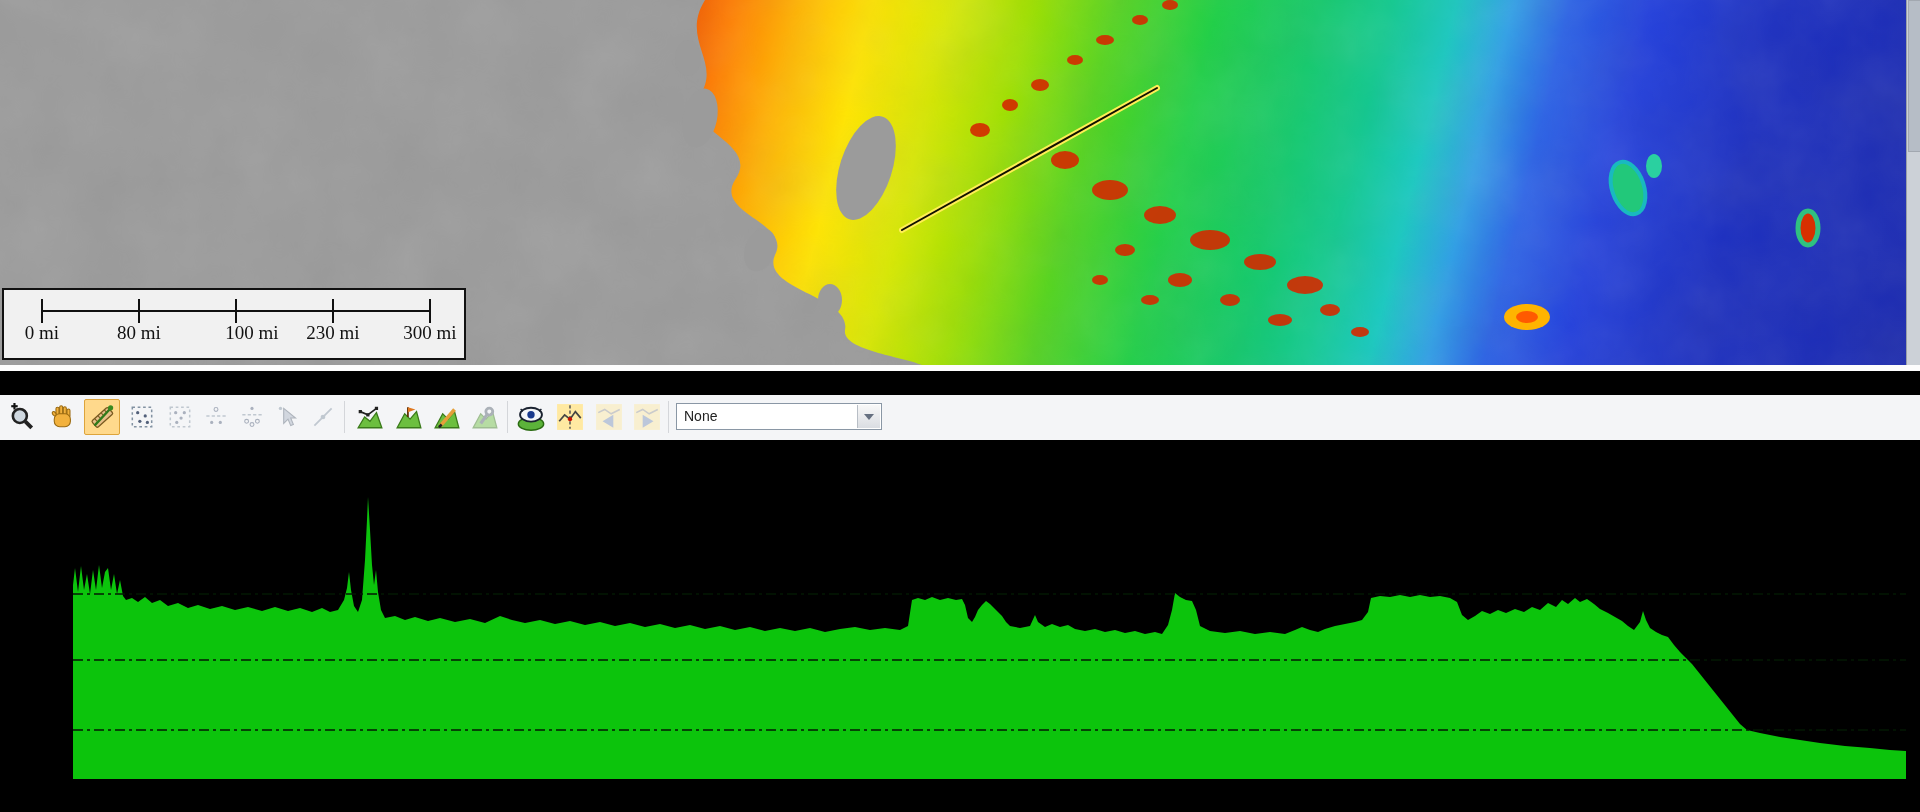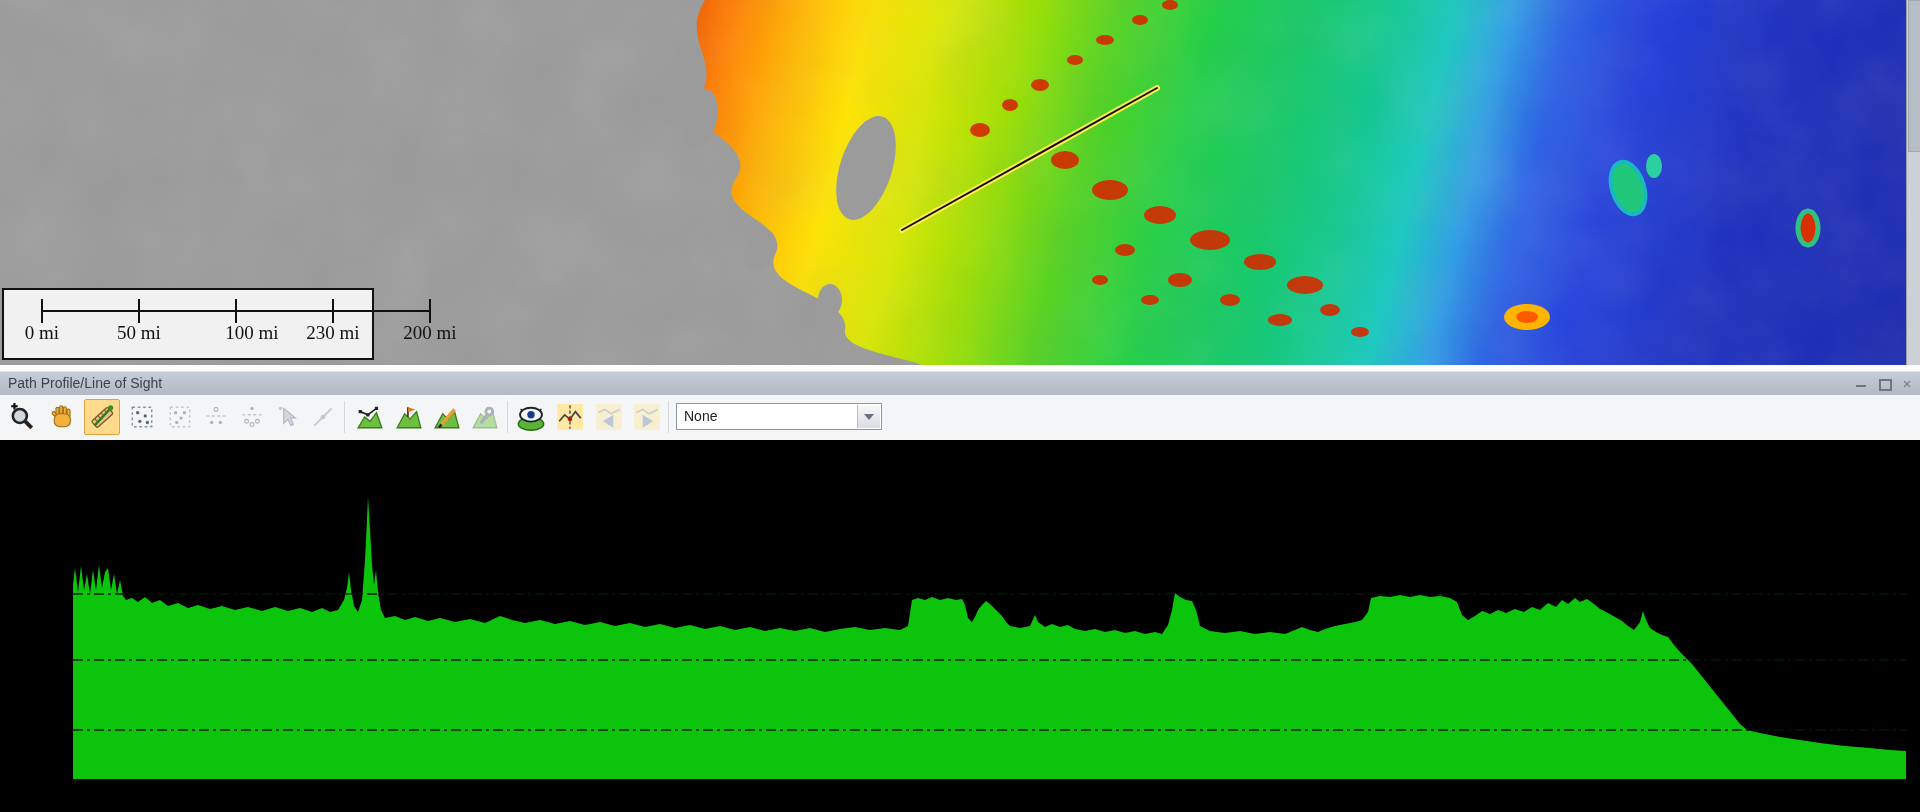--- a/index.html
+++ b/index.html
@@ -8,21 +8,21 @@
 
   
   #map-area{position:absolute;left:0;top:0;width:1920px;height:365px;background:#9b9b9b;}
   #map-svg{position:absolute;left:0;top:0;}
   #map-scrollbar{position:absolute;right:0;top:0;width:13px;height:365px;
      background:#ccd1d7;border-left:1px solid #9aa0a8;}
   #map-scrollbar .thumb{position:absolute;left:1px;top:0;width:11px;height:150px;
      background:#b6bdc6;border:1px solid #a2a8b0;}
 
   
-  #scale-bar{position:absolute;left:2px;top:288px;width:372px;height:72px;
+  #scale-bar{position:absolute;left:2px;top:288px;width:464px;height:72px;
      background:#f1f1f1;border:2px solid #111;box-sizing:border-box;}
   #scale-bar svg{display:block;}
   .scale-labels{position:absolute;left:0;top:32px;width:100%;height:34px;}
   .scale-labels span{position:absolute;transform:translateX(-50%);
      font-family:"Liberation Serif",serif;font-size:19px;color:#111;white-space:nowrap;}
 
   
   #gap-strip{position:absolute;left:0;top:365px;width:1920px;height:6px;background:#fdfdfd;}
   #panel-titlebar{position:absolute;left:0;top:371px;width:1920px;height:24px;
      background:linear-gradient(#c6cdd7,#b2b9c5);border-top:1px solid #dde1e7;box-sizing:border-box;}
@@ -148,38 +148,30 @@
       <svg width="460" height="34" viewBox="0 0 460 34">
         <line x1="38" y1="21" x2="426" y2="21" stroke="#111" stroke-width="2"></line>
         <line x1="38" y1="9" x2="38" y2="33" stroke="#111" stroke-width="2"></line>
         <line x1="135" y1="9" x2="135" y2="33" stroke="#111" stroke-width="2"></line>
         <line x1="232" y1="9" x2="232" y2="33" stroke="#111" stroke-width="2"></line>
         <line x1="329" y1="9" x2="329" y2="33" stroke="#111" stroke-width="2"></line>
         <line x1="426" y1="9" x2="426" y2="33" stroke="#111" stroke-width="2"></line>
       </svg>
       <div class="scale-labels">
         <span style="left:38px">0 mi</span>
-        <span style="left:135px">50 mi</span>
+        <span style="left:135px">80 mi</span>
         <span style="left:248px">100 mi</span>
         <span style="left:329px">230 mi</span>
-        <span style="left:426px">200 mi</span>
+        <span style="left:426px">300 mi</span>
       </div>
     </div>
   </div>
 
   <div id="gap-strip"></div>
 
-  <div id="panel-titlebar">
-    <div id="panel-title">Path Profile/Line of Sight</div>
-    <div id="win-controls">
-      <div class="win-btn" id="btn-minimize"></div>
-      <div class="win-btn" id="btn-maximize"></div>
-      <div class="win-btn" id="btn-close">×</div>
-    </div>
-  </div>
 
   <div id="toolbar">
 
     <div class="tbtn" style="left:4px">
       <svg width="28" height="28" viewBox="0 0 26 26">
         <line x1="3" y1="3" x2="9" y2="3" stroke="#111" stroke-width="2"></line>
         <line x1="6" y1="0" x2="6" y2="6" stroke="#111" stroke-width="2"></line>
         <circle cx="11" cy="12" r="6.5" fill="#cfd8e0" stroke="#222" stroke-width="2.4"></circle>
         <line x1="16" y1="17" x2="22" y2="23" stroke="#222" stroke-width="3.6"></line>
       </svg>

